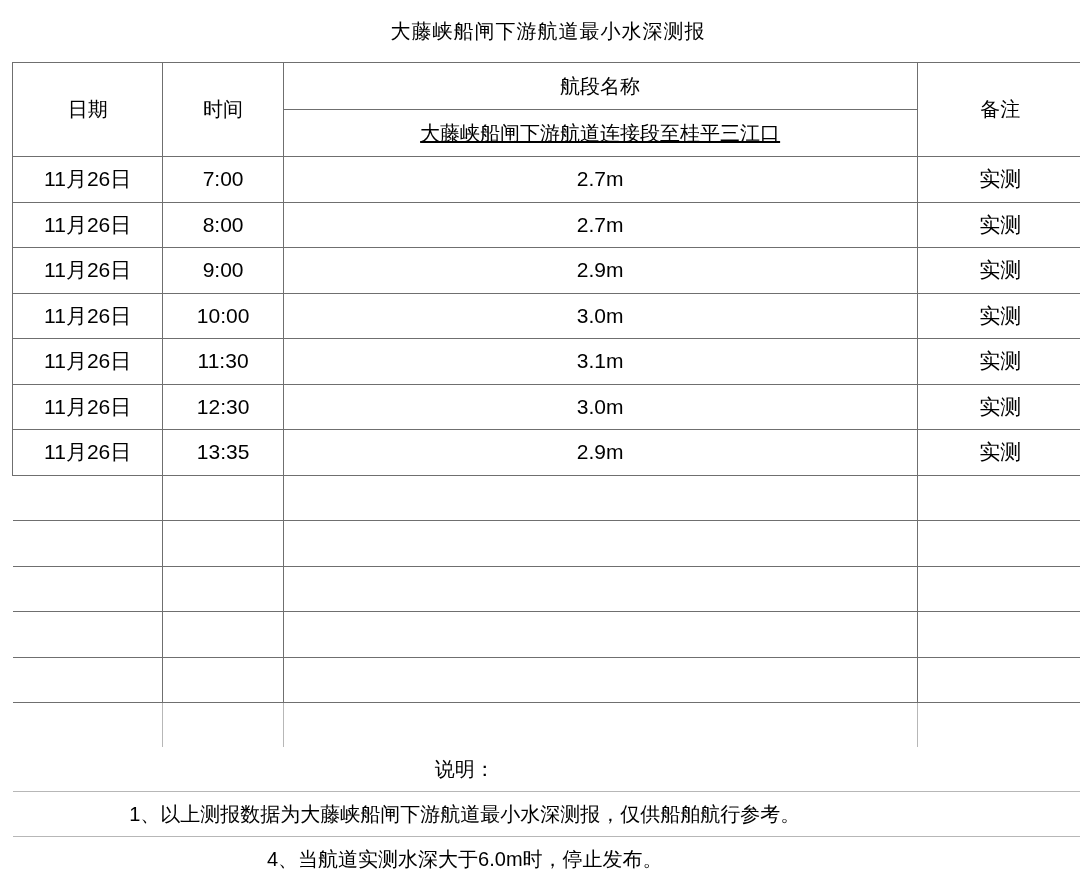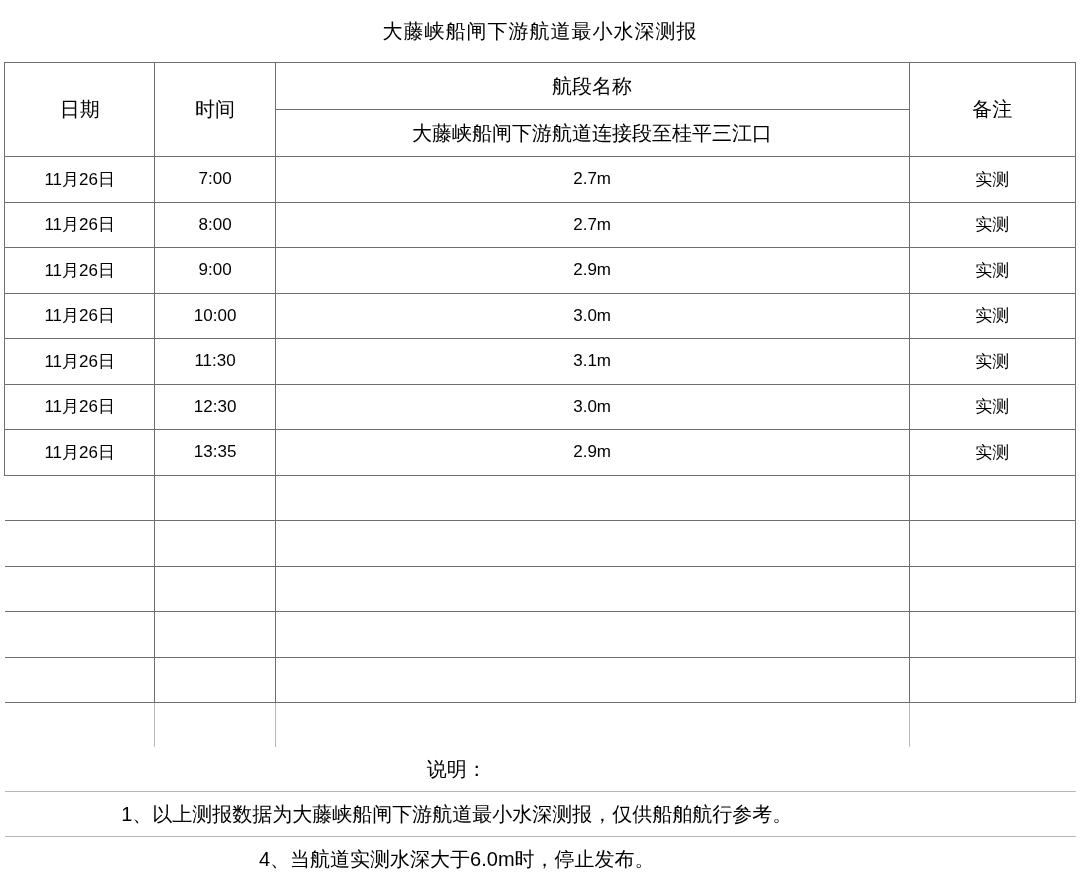--- a/index.html
+++ b/index.html
@@ -12,20 +12,21 @@
     height: 885px;
     font-family: "Liberation Sans", "DejaVu Sans", sans-serif;
     color: #000000;
     overflow: hidden;
   }
   .sheet {
     position: relative;
     width: 1080px;
     height: 885px;
     box-sizing: border-box;
+    padding-left: 8px;
   }
   table.main {
     border-collapse: collapse;
     table-layout: fixed;
     width: 1072px;
     margin-left: 4px;
   }
   table.main td, table.main th {
     border: 1px solid #b7b7b7;
     padding: 0;
@@ -51,25 +52,26 @@
     height: 92px;
     font-size: 21px;
   }
   .hdr-sec-title {
     height: 46px;
     font-size: 21px;
   }
   .hdr-sec-sub {
     height: 46px;
     font-size: 21px;
+    text-decoration: underline;
   }
   tr.data td {
     height: 44.5px;
     border-color: #6f6f6f !important;
-    font-size: 17px;
+    font-size: 21px;
     margin-top: 17px;
   }
   tr.empty td {
     height: 44.5px;
     border-color: #6f6f6f !important;
   }
   tr.empty td.outer-left {
     border-left: none !important;
     border-right: 1px solid #6f6f6f !important;
   }

